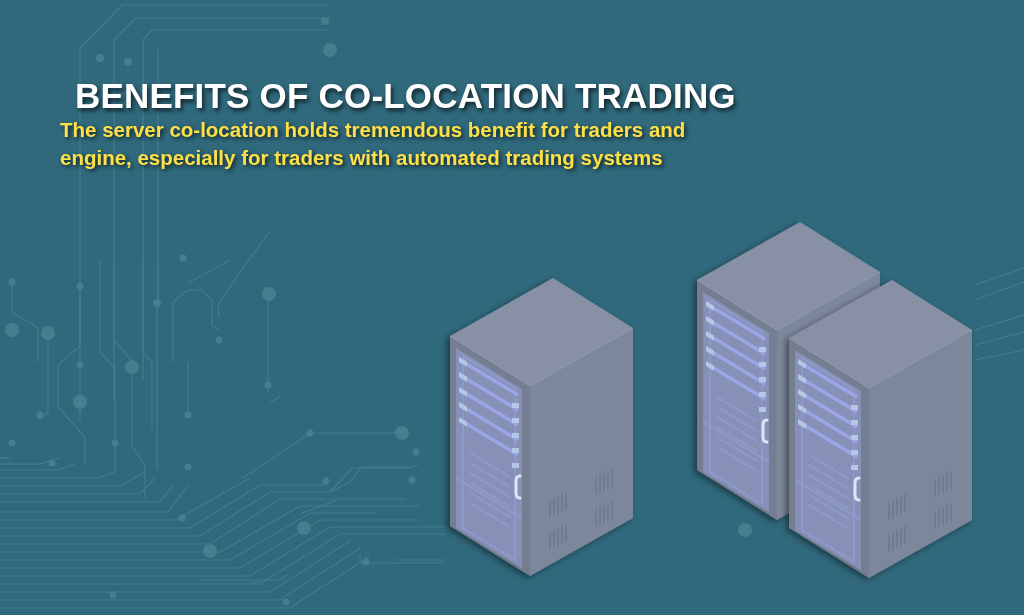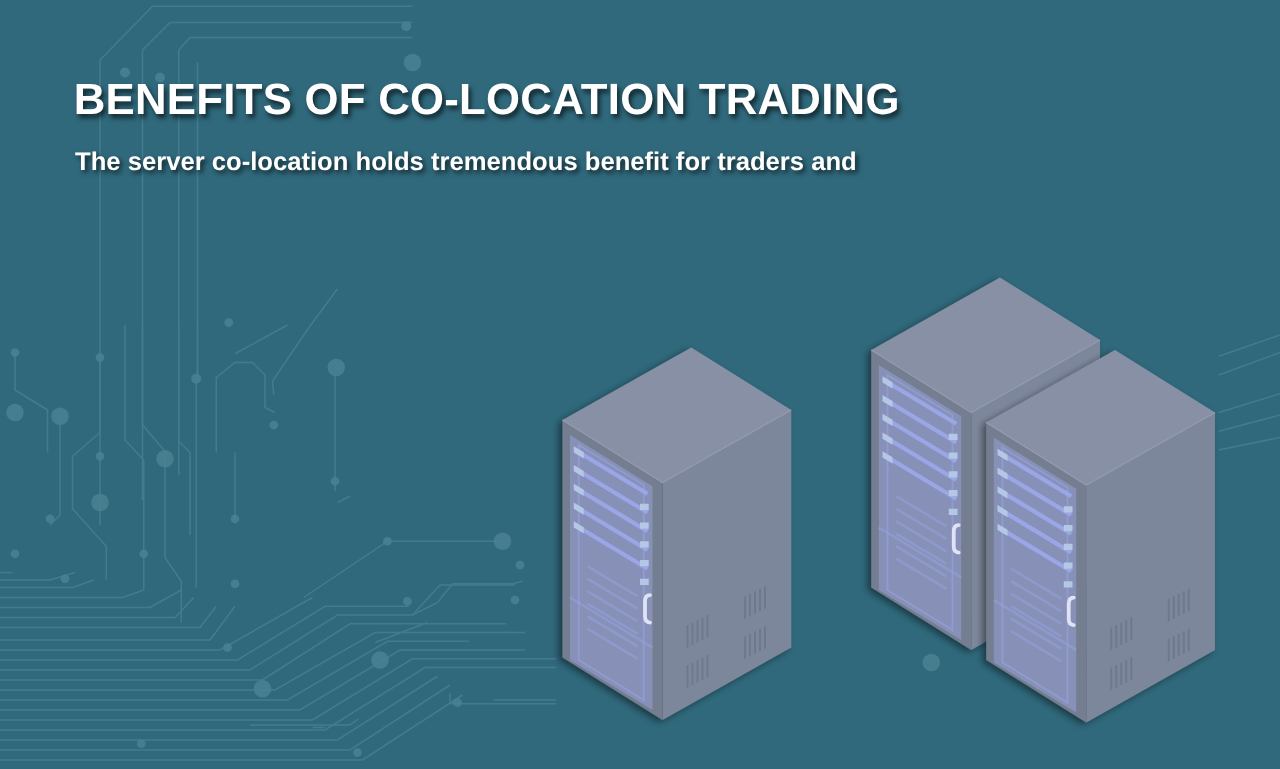--- a/index.html
+++ b/index.html
@@ -1,26 +1,26 @@
 <!DOCTYPE html>
 <html><head>
 <meta charset="utf-8">
 <style>
   html, body { margin: 0; padding: 0; }
   body { width: 1024px; height: 615px; overflow: hidden; background: #30697c; position: relative; font-family: "Liberation Sans", "DejaVu Sans", sans-serif; }
   .bg { position: absolute; left: 0; top: 0; width: 1024px; height: 615px; }
   .title {
-    position: absolute; left: 59px; top: 60px; margin: 0;
+    position: absolute; left: 59px; top: 60px; margin: 16px;
     font-size: 35px; font-weight: bold; color: #ffffff; letter-spacing: 0.2px;
     text-shadow: 2px 3px 4px rgba(0,0,0,0.65);
     white-space: nowrap;
   }
   .desc {
     position: absolute; left: 60px; top: 116px; width: 720px; margin: 0;
-    font-size: 20.5px; font-weight: bold; color: #ffffff; line-height: 28px;
+    font-size: 20.5px; font-weight: bold; color: #fde047; line-height: 28px;
     text-shadow: 2px 2px 4px rgba(0,0,0,0.7);
   }
   .desc span { display: block; white-space: nowrap; }
   .servers { position: absolute; left: 0; top: 0; width: 1024px; height: 615px; }
 </style>
 </head>
 <body>
 
 <svg class="bg" viewBox="0 0 1024 615" xmlns="http://www.w3.org/2000/svg">
   <g stroke="#4a8294" stroke-width="1.2" fill="none" opacity="0.75">
@@ -117,20 +117,21 @@
     <circle cx="128" cy="62" r="4"></circle>
     <circle cx="183" cy="258" r="3.5"></circle>
     <circle cx="745" cy="530" r="7"></circle>
   </g>
 </svg>
 
 <h1 class="title">BENEFITS OF CO-LOCATION TRADING</h1>
 
 <p class="desc">
   <span>The server co-location holds tremendous benefit for traders and</span>
+  <span>engine, especially for traders with automated trading systems</span>
 </p>
 
 <svg class="servers" viewBox="0 0 1024 615" xmlns="http://www.w3.org/2000/svg">
   <defs>
     <filter id="shadow" x="-20%" y="-20%" width="140%" height="140%">
       <feDropShadow dx="-3" dy="2" stdDeviation="3" flood-color="#000" flood-opacity="0.45"></feDropShadow>
     </filter>
     <g id="rack">
 
       <polygon points="0,58 103,0 183,50 80,108" fill="#8790a4"></polygon>

